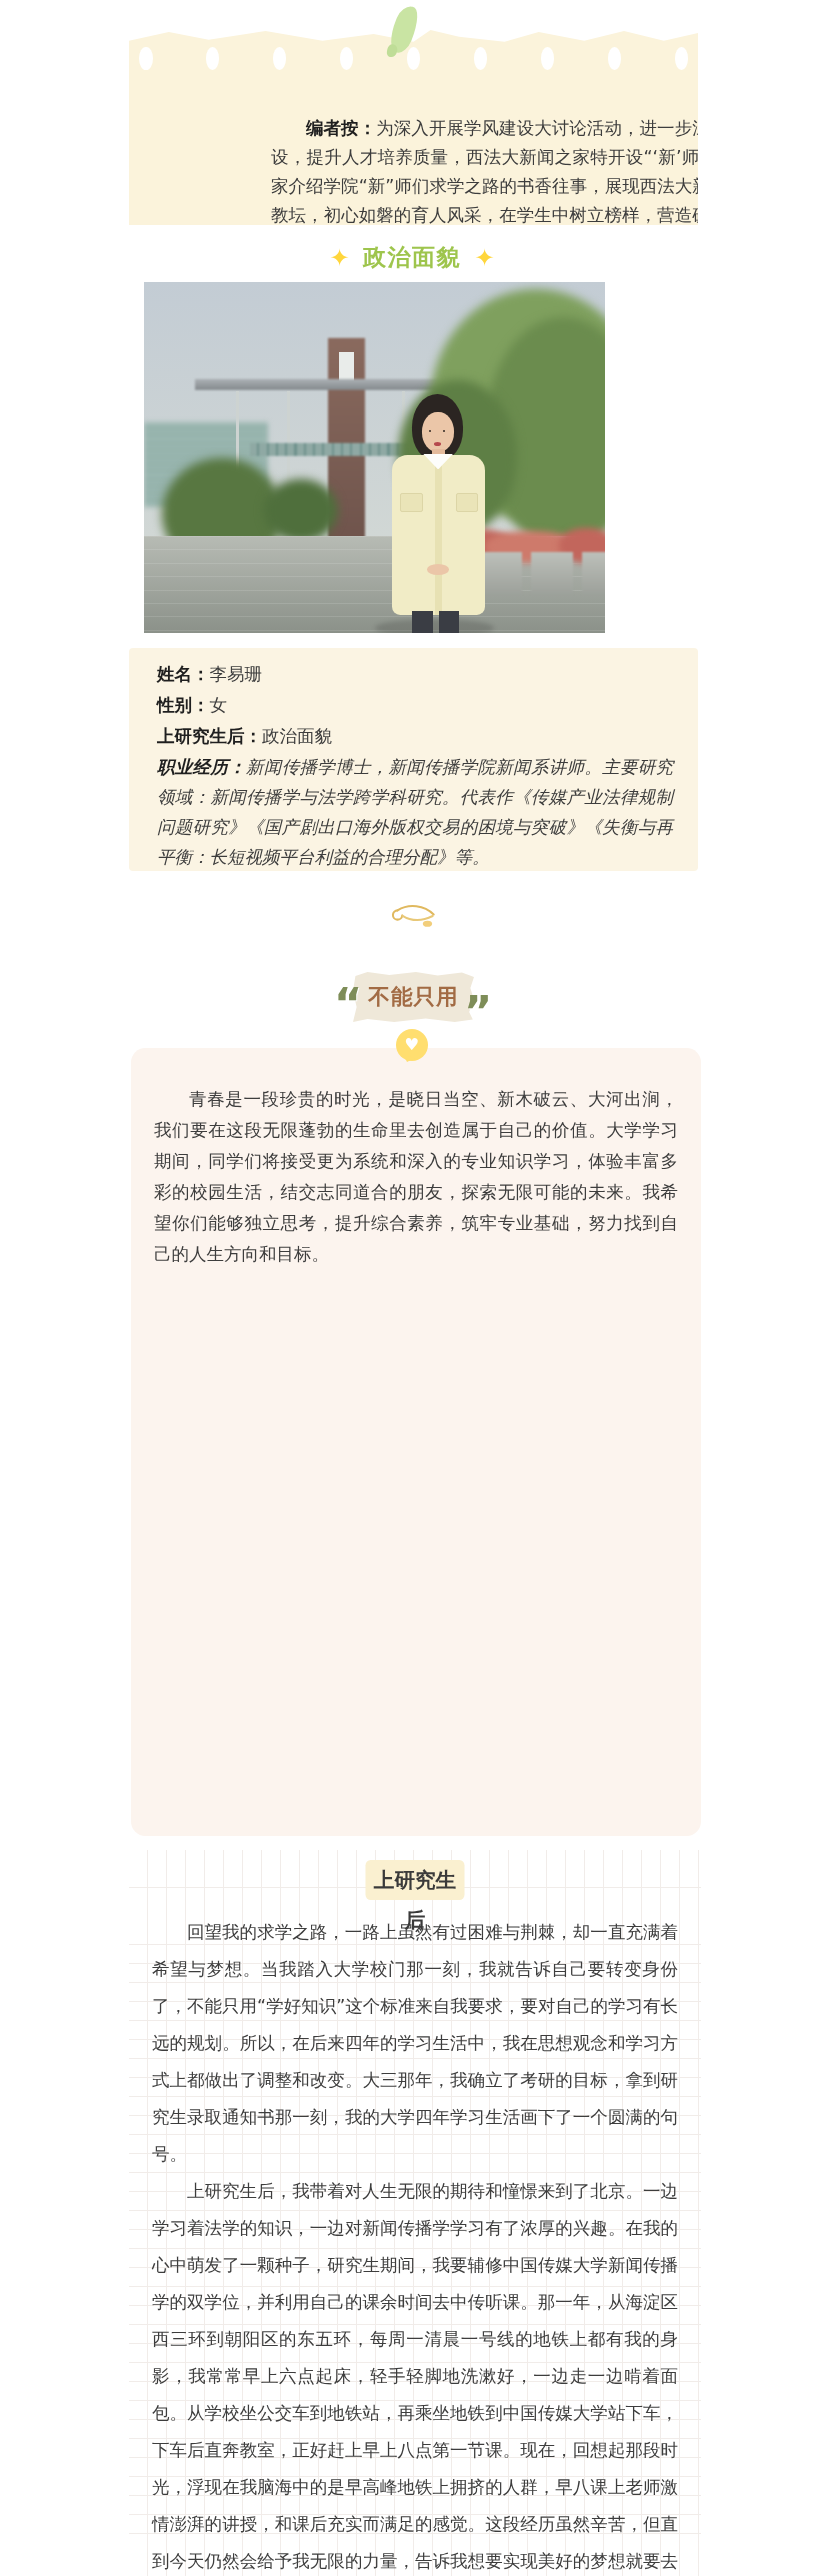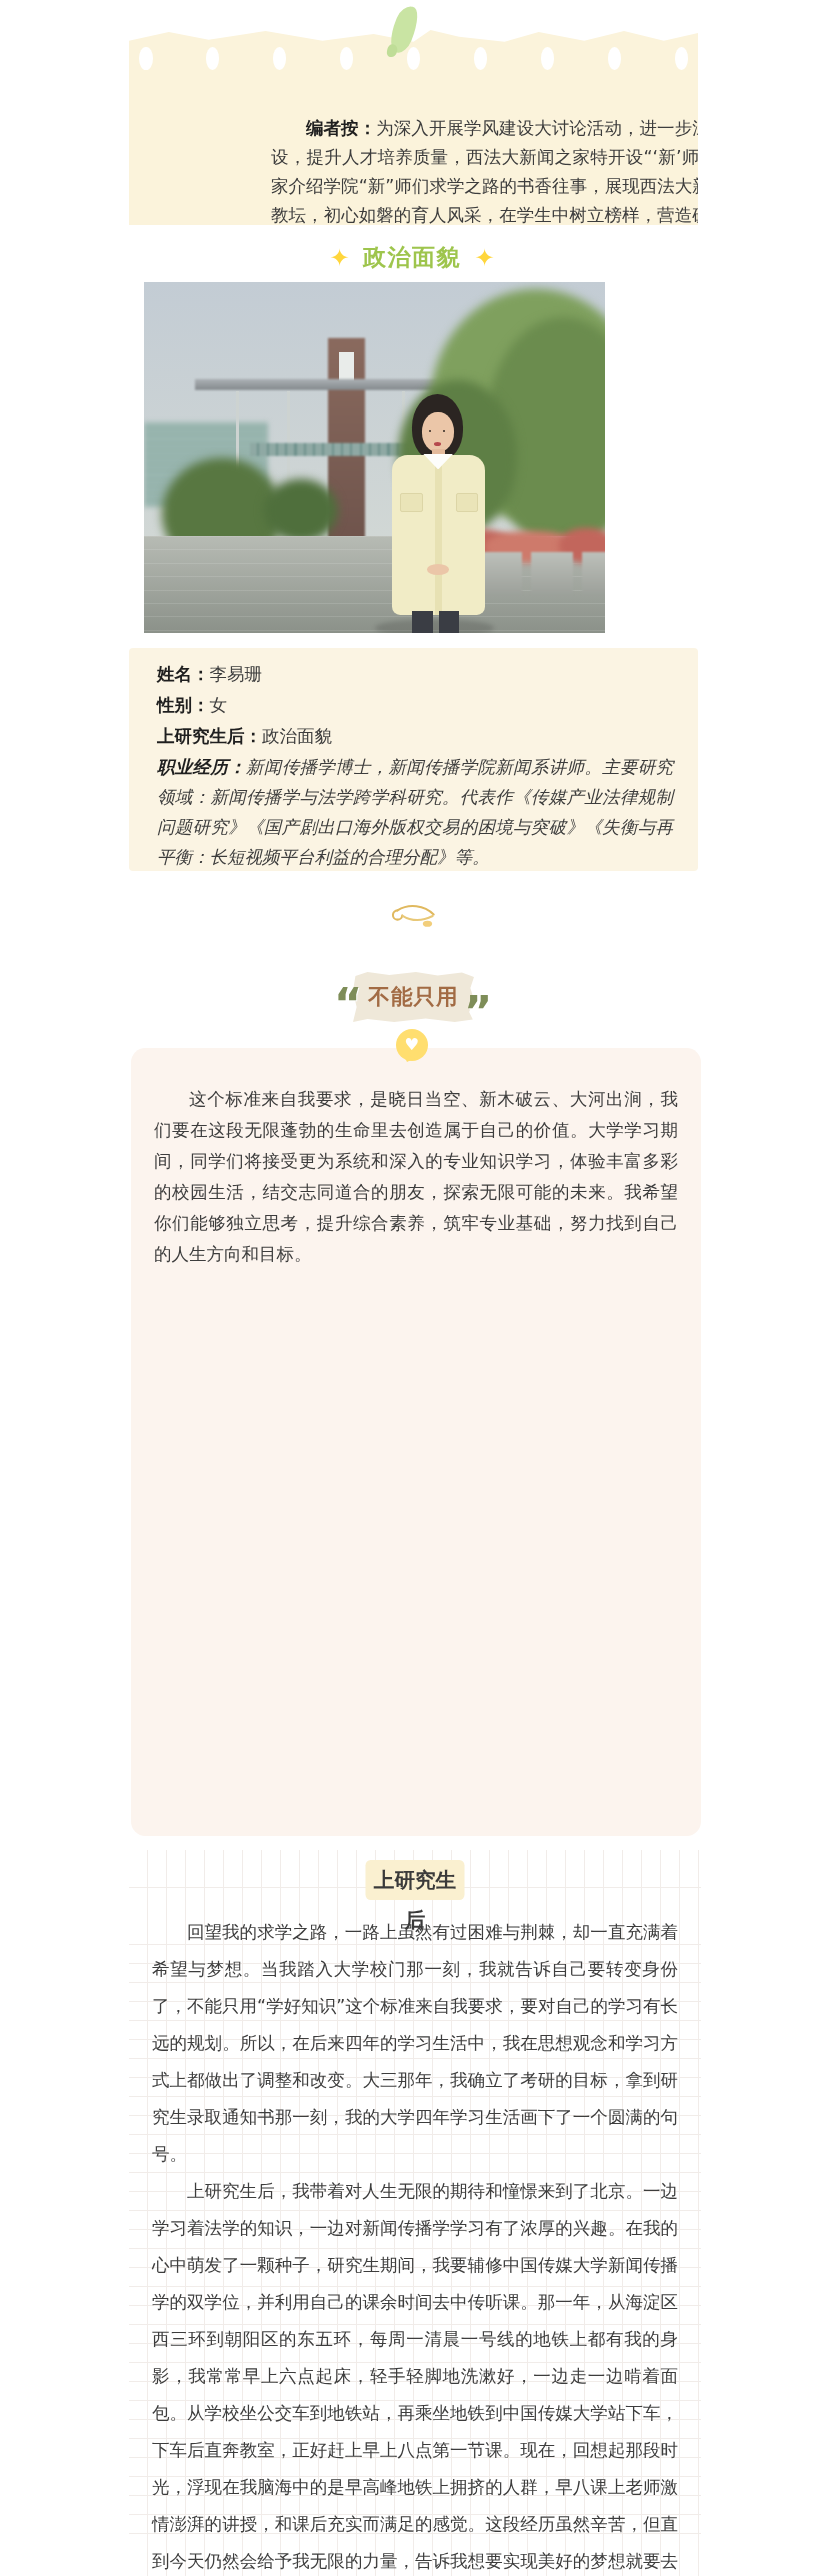--- a/index.html
+++ b/index.html
@@ -187,21 +187,21 @@
   </svg>
 
   <div class="brush-box"></div>
   <div class="brush-title">不能只用</div>
   <div class="quote q-open">“</div>
   <div class="quote q-close">”</div>
 
   <div class="bubble"><span>♥</span></div>
   <div class="msg-box">
     <div class="msg-content">
-      <p>这个标准来自我要求，是晓日当空、新木破云、大河出涧，我们要在这段无限蓬勃的生命里去创造属于自己的价值。大学学习期间，同学们将接受更为系统和深入的专业知识学习，体验丰富多彩的校园生活，结交志同道合的朋友，探索无限可能的未来。我希望你们能够独立思考，提升综合素养，筑牢专业基础，努力找到自己的人生方向和目标。</p>
+      <p>青春是一段珍贵的时光，是晓日当空、新木破云、大河出涧，我们要在这段无限蓬勃的生命里去创造属于自己的价值。大学学习期间，同学们将接受更为系统和深入的专业知识学习，体验丰富多彩的校园生活，结交志同道合的朋友，探索无限可能的未来。我希望你们能够独立思考，提升综合素养，筑牢专业基础，努力找到自己的人生方向和目标。</p>
     </div>
   </div>
 
   <div class="paper">
     <div class="tab">上研究生后</div>
     <div class="paper-content">
       <p>回望我的求学之路，一路上虽然有过困难与荆棘，却一直充满着希望与梦想。当我踏入大学校门那一刻，我就告诉自己要转变身份了，不能只用“学好知识”这个标准来自我要求，要对自己的学习有长远的规划。所以，在后来四年的学习生活中，我在思想观念和学习方式上都做出了调整和改变。大三那年，我确立了考研的目标，拿到研究生录取通知书那一刻，我的大学四年学习生活画下了一个圆满的句号。</p>
       <p>上研究生后，我带着对人生无限的期待和憧憬来到了北京。一边学习着法学的知识，一边对新闻传播学学习有了浓厚的兴趣。在我的心中萌发了一颗种子，研究生期间，我要辅修中国传媒大学新闻传播学的双学位，并利用自己的课余时间去中传听课。那一年，从海淀区西三环到朝阳区的东五环，每周一清晨一号线的地铁上都有我的身影，我常常早上六点起床，轻手轻脚地洗漱好，一边走一边啃着面包。从学校坐公交车到地铁站，再乘坐地铁到中国传媒大学站下车，下车后直奔教室，正好赶上早上八点第一节课。现在，回想起那段时光，浮现在我脑海中的是早高峰地铁上拥挤的人群，早八课上老师激情澎湃的讲授，和课后充实而满足的感觉。这段经历虽然辛苦，但直到今天仍然会给予我无限的力量，告诉我想要实现美好的梦想就要去全力以赴地拼搏。</p>
 
     </div>

